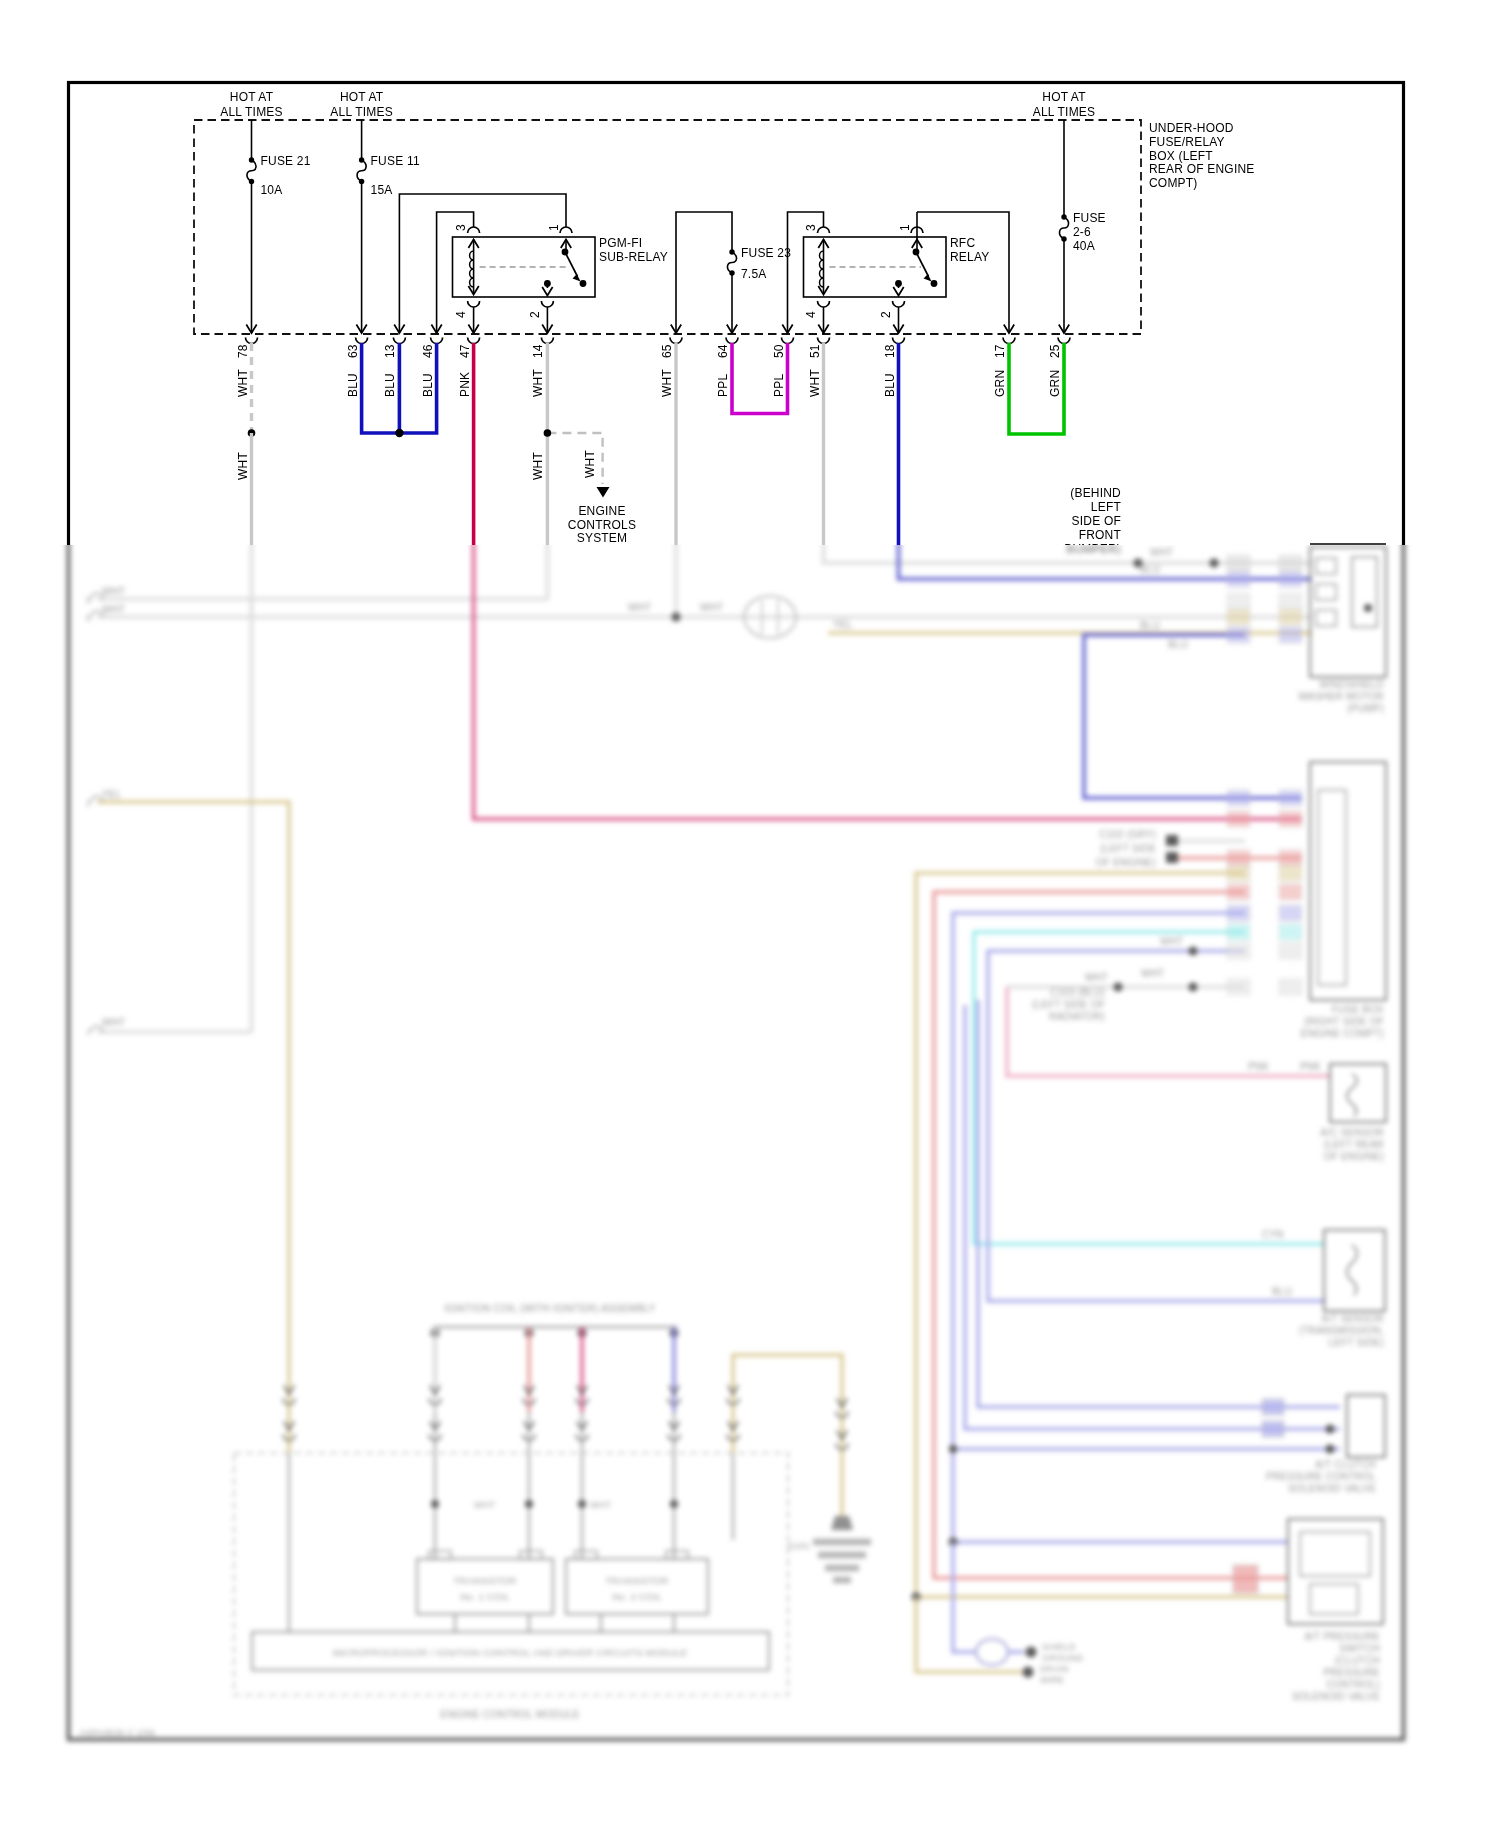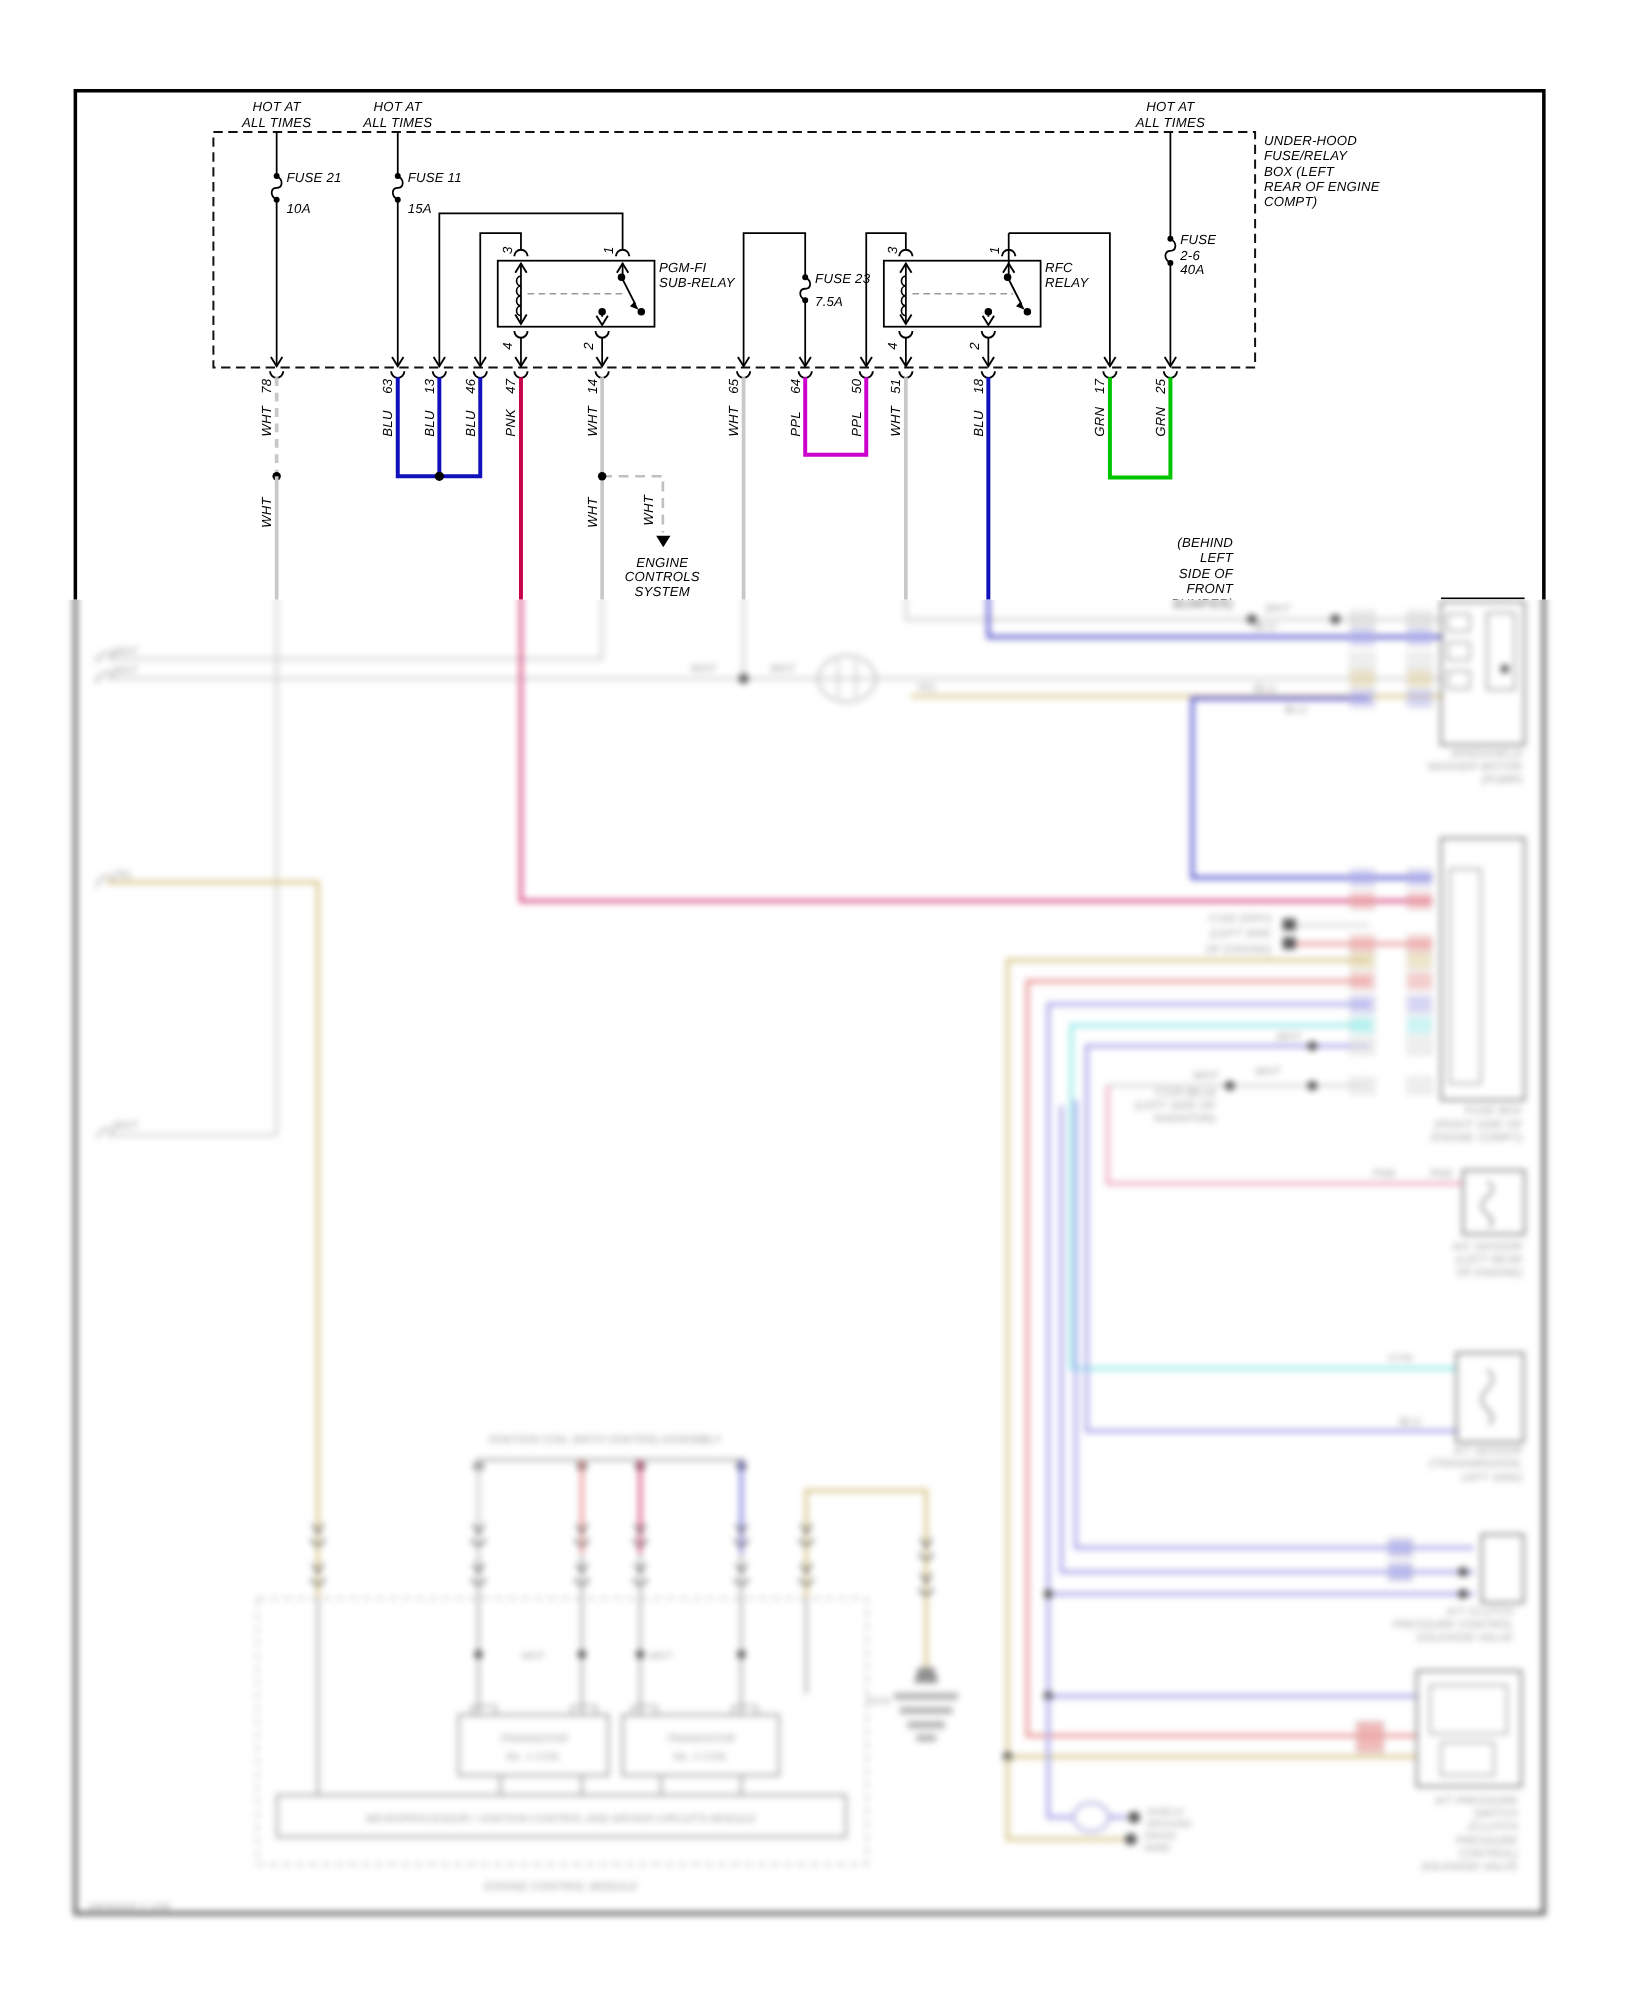--- a/index.html
+++ b/index.html
@@ -1,16 +1,16 @@
 <!DOCTYPE html>
 <html><head>
 <meta charset="utf-8">
 <style>
 html,body{margin:0;padding:0;background:#ffffff;}
-#page{position:relative;width:1500px;height:1828px;background:#ffffff;overflow:hidden;font-family:"Liberation Sans",sans-serif;font-style:italic;}
+#page{position:relative;width:1500px;height:1828px;background:#ffffff;overflow:hidden;font-family:"Liberation Sans",sans-serif;}
 .layer{position:absolute;top:0;left:0;width:1500px;height:1828px;}
 #sharpclip{clip-path:inset(0 0 1283px 0);}
 #blurclip{clip-path:inset(545px 0 0 0);}
 #blurfx{filter:blur(2.9px) opacity(0.65);width:1500px;height:1828px;}
 </style>
 </head>
 <body>
 <div id="page">
 
 <div class="layer" id="blurclip">

